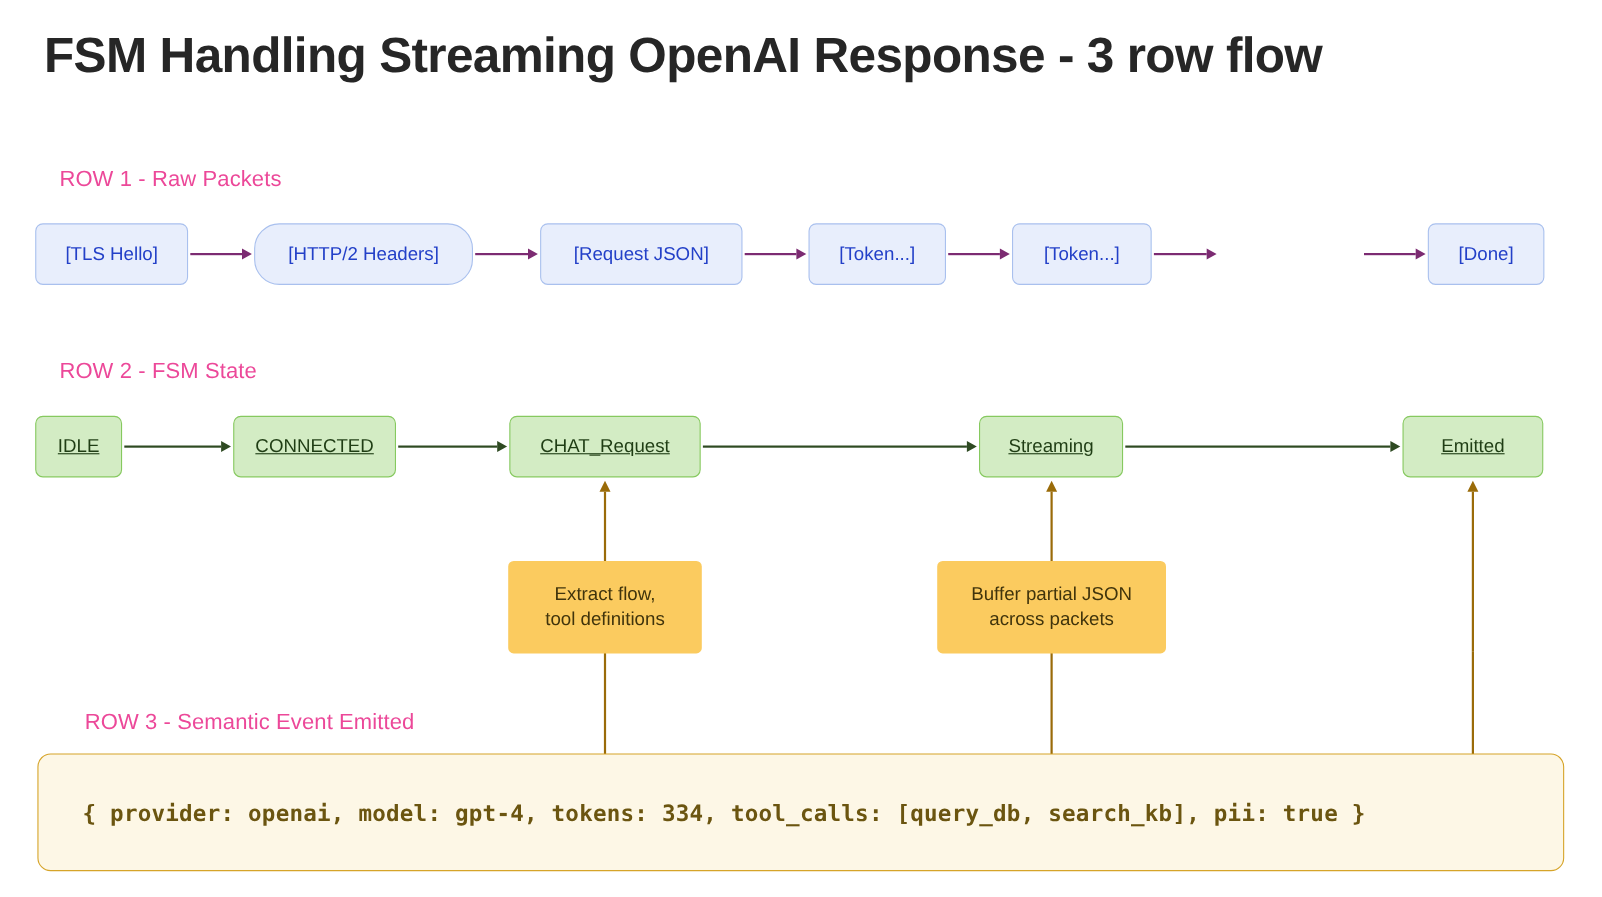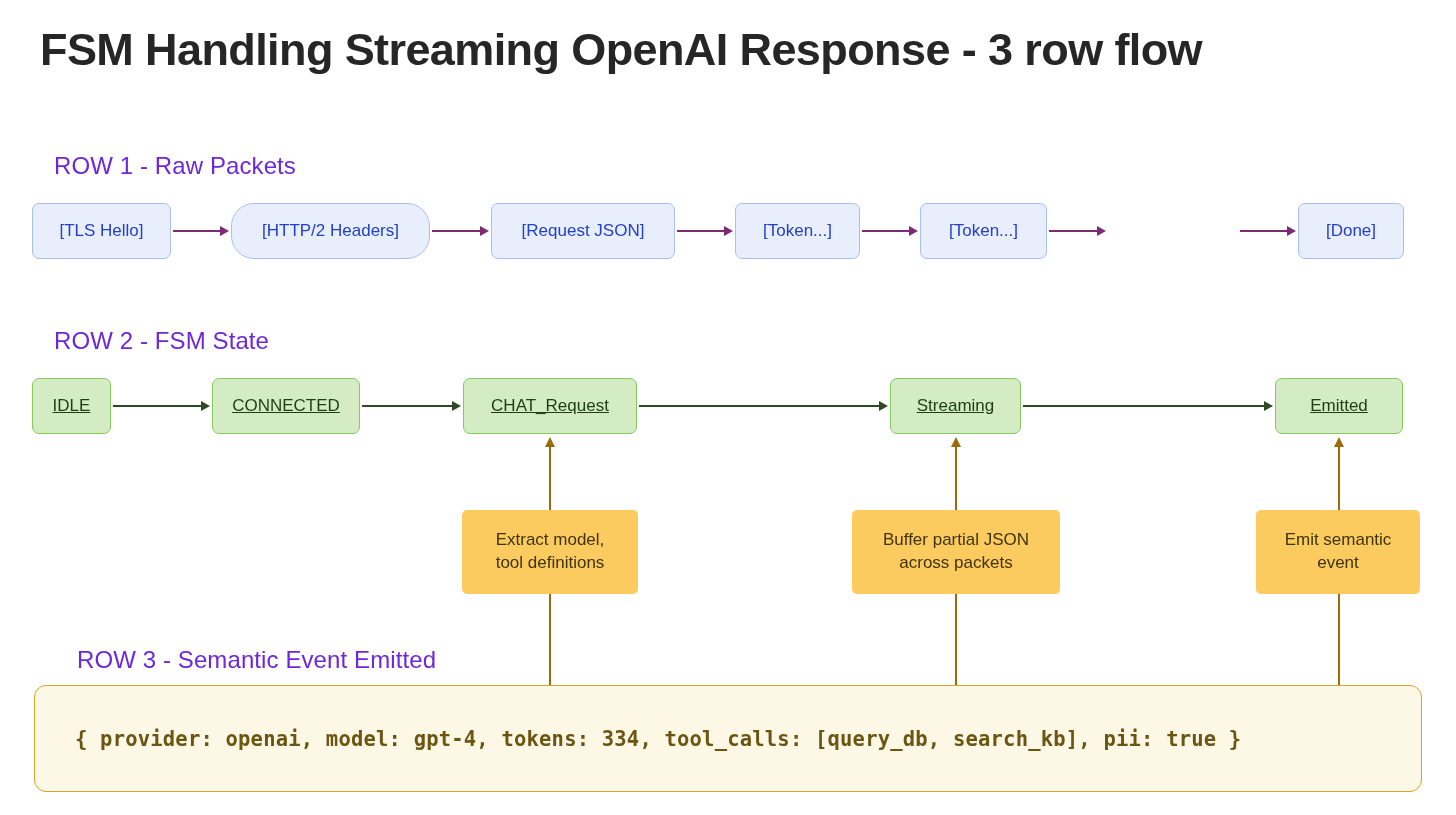--- a/index.html
+++ b/index.html
@@ -30,23 +30,23 @@
     font-weight: 700;
     letter-spacing: -0.6px;
     color: #262626;
     line-height: 1.15;
     white-space: nowrap;
   }
 
   
   .row-label {
     position: absolute;
-    font-size: 24px;
+    font-size: 20px;
     font-weight: 400;
-    color: #6d28d9;
+    color: #ec4899;
     letter-spacing: 0.1px;
     white-space: nowrap;
   }
   #row1-label { left: 54px; top: 152px; }
   #row2-label { left: 54px; top: 327px; }
   #row3-label { left: 54px; top: 646px; margin-left: 23px; }
 
   
   .node {
     position: absolute;
@@ -243,36 +243,30 @@
   <div class="v-line" style="left:955px; top:447px;  height:145px;"></div>
   <div class="v-head" style="left:951px; top:437px;"></div>
   <div class="v-line" style="left:955px; top:592px;  height:94px;"></div>
 
   <div class="v-line" style="left:1338px; top:447px; height:145px;"></div>
   <div class="v-head" style="left:1334px; top:437px;"></div>
   <div class="v-line" style="left:1338px; top:592px; height:94px;"></div>
 
   <div class="note" style="left:462px; width:176px;">
     <div>
-      <div>Extract model,</div>
+      <div>Extract flow,</div>
       <div>tool definitions</div>
     </div>
   </div>
   <div class="note" style="left:852px; width:208px;">
     <div>
       <div>Buffer partial JSON</div>
       <div>across packets</div>
     </div>
   </div>
-  <div class="note" style="left:1256px; width:164px;">
-    <div>
-      <div>Emit semantic</div>
-      <div>event</div>
-    </div>
-  </div>
 
   <div class="row-label" id="row3-label">ROW 3 - Semantic Event Emitted</div>
 
   <div id="event-block">
     <div id="event-text">{ provider: openai, model: gpt-4, tokens: 334, tool_calls: [query_db, search_kb], pii: true }</div>
   </div>
 
 </div>
 
 </body></html>

